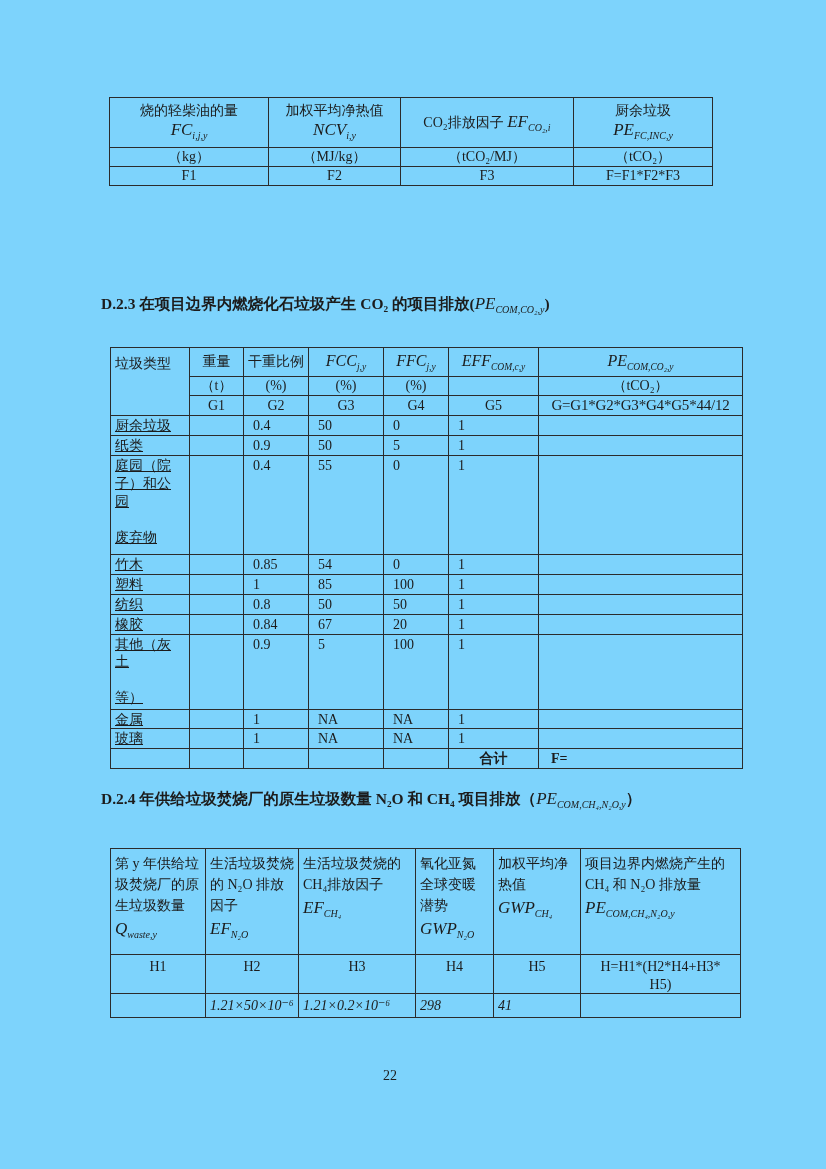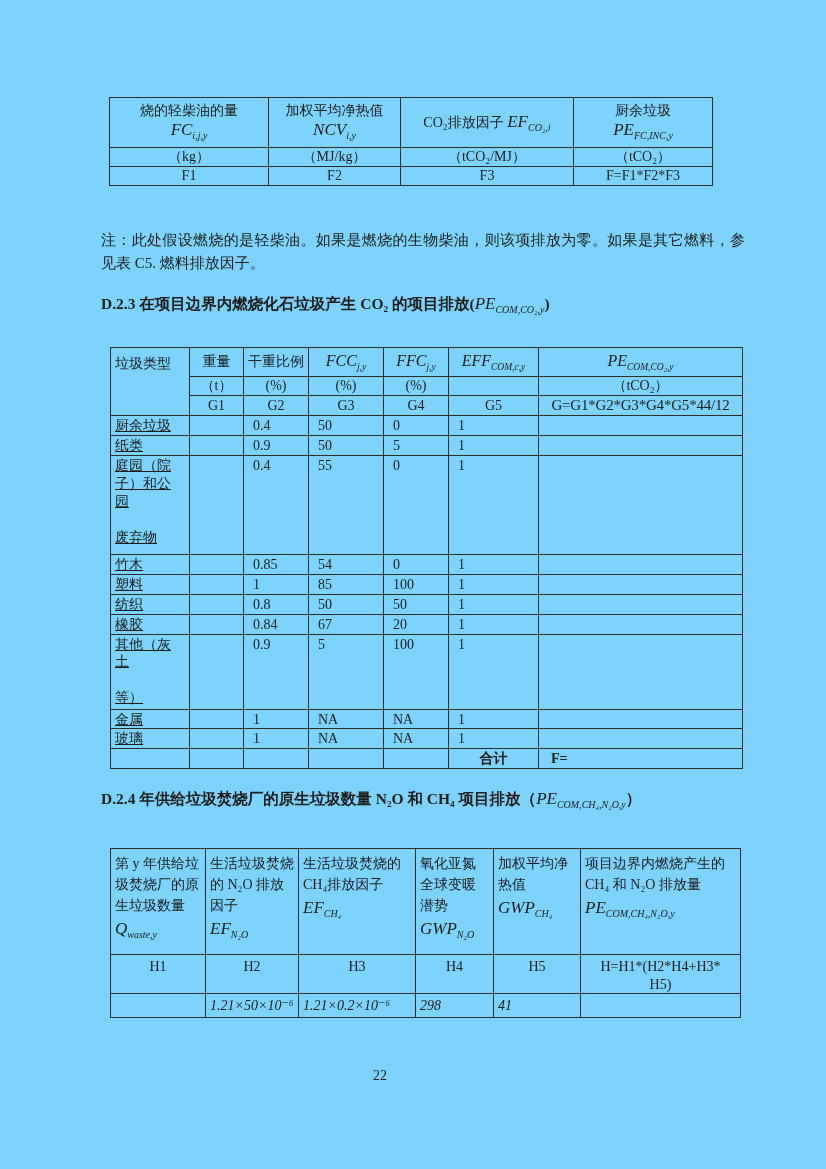--- a/index.html
+++ b/index.html
@@ -60,21 +60,21 @@
   #table3 { left:110px; top:848px; width:630px; }
   #table3 .rh { height:106px; }
   #table3 .ru { height:28px; }
   #table3 .rs { height:31px; }
   #table3 .rv { height:24px;font-style:italic; }
   #table3 td.hd { vertical-align:top; padding-top:4px; line-height:1.5; font-size:14px; }
   #table3 .ru td { line-height:1.05; vertical-align:top; padding-top:3px; font-size:13.5px; }
   #table3 .h-formula { white-space:pre-line; }
   
   #pageno {
-    position:absolute; left:6px; top:1068px; width:748px;
+    position:absolute; left:16px; top:1068px; width:748px;
     text-align:center; font-size:14px;
   }
 </style>
 </head>
 <body>
 
 <div class="page">
 
   <table id="table1">
     <colgroup>
@@ -110,21 +110,20 @@
     </tr>
     <tr class="rf">
       <td class="c">F1</td>
       <td class="c">F2</td>
       <td class="c">F3</td>
       <td class="c">F=F1*F2*F3</td>
     </tr>
   </tbody>
     </table>
 
-  <div id="note">注：此处假设燃烧的是轻柴油。如果是燃烧的生物柴油，则该项排放为零。如果是其它燃料，参见表 C5. 燃料排放因子。</div>
 
   <div class="heading" id="h-d23">
     <span>D.2.3 在项目边界内燃烧化石垃圾产生 CO₂ 的项目排放(</span><span class="fm"><span>PE</span><sub>COM,CO₂,y</sub></span><span>)</span>
   </div>
 
   <table id="table2">
     <colgroup>
         <col style="width:79px">
         <col style="width:54px">
         <col style="width:65px">

